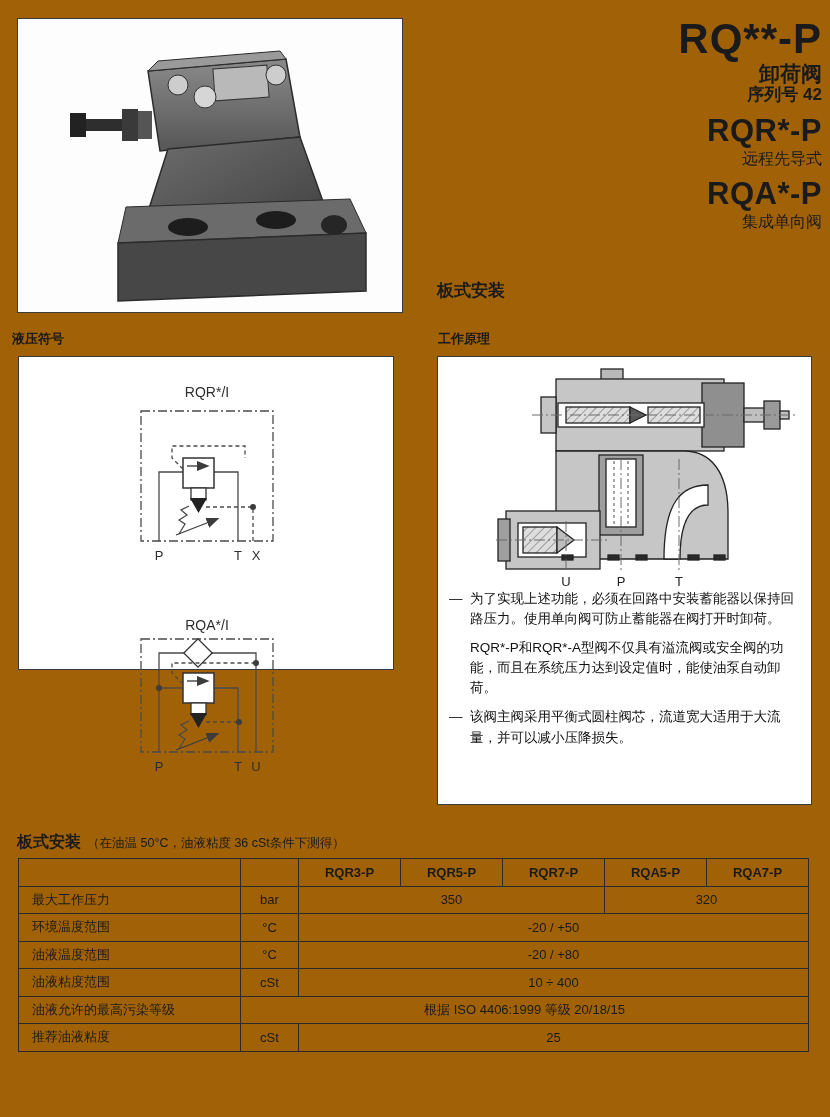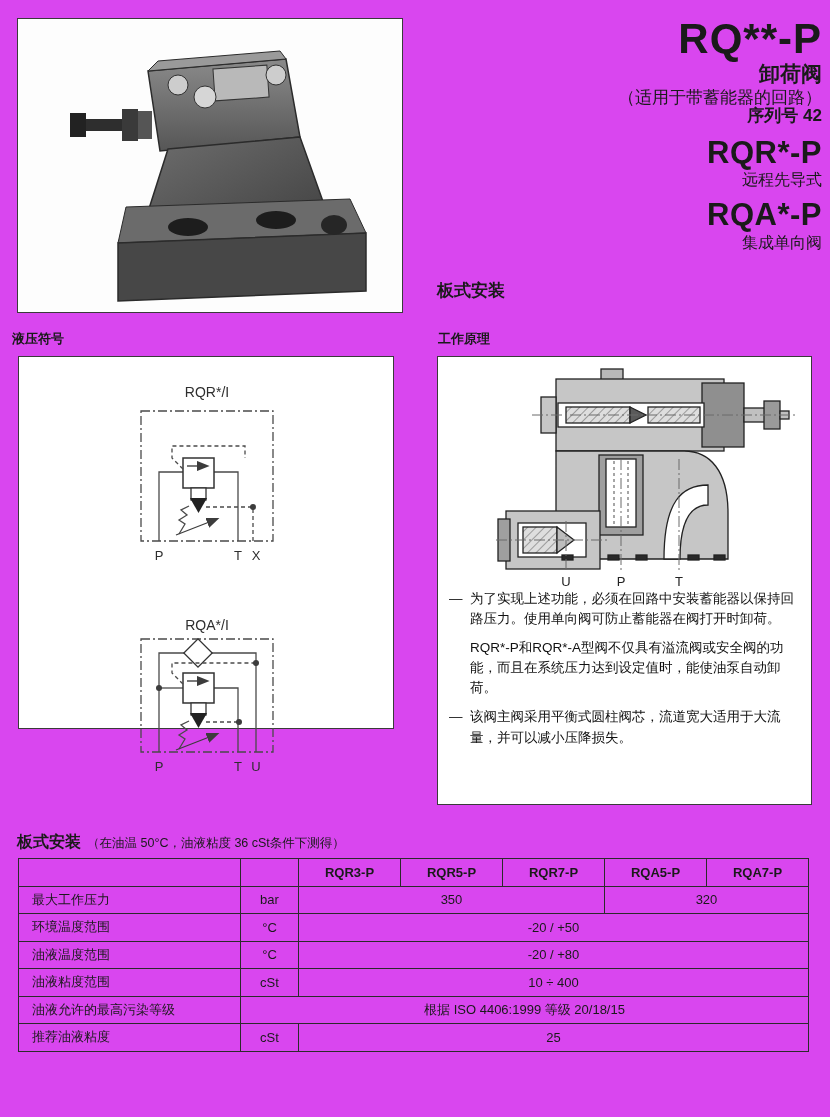--- a/index.html
+++ b/index.html
@@ -1,38 +1,38 @@
 <!DOCTYPE html>
 <html><head>
 <meta charset="utf-8">
 <style>
   * { margin:0; padding:0; box-sizing:border-box; }
   html,body { background:#e9e9e9; }
   .page {
     position:relative; width:830px; height:1117px; margin:0 auto;
-    background:#d946ef; color:#1a1a1a;
+    background:#a16207; color:#1a1a1a;
     font-family:"Liberation Sans", sans-serif; overflow:hidden;
   }
   
   .photo-box { position:absolute; left:17px; top:18px; width:386px; height:295px;
     border:1px solid #3a3a3a; background:#fdfdfd; }
   
   .hdr { position:absolute; left:420px; top:16px; width:402px; text-align:right; line-height:1.08; }
   .hdr .model    { font-size:42px; font-weight:bold; letter-spacing:1px; }
   .hdr .subtitle { font-size:21px; font-weight:bold; margin-top:2px; }
   .hdr .note     { font-size:17px; margin-top:3px; }
   .hdr .series   { font-size:17px; font-weight:bold; margin-top:0; }
   .hdr .variant  { font-size:31px; font-weight:bold; margin-top:10px; letter-spacing:0.5px;text-align:right; }
   .hdr .vdesc    { font-size:16px; margin-top:2px; }
   .mounting { position:absolute; left:437px; top:279px; font-size:17px; font-weight:bold; }
   
   .sec-title { position:absolute; font-size:13px; font-weight:bold; }
   
   .panel { position:absolute; border:1px solid #3a3a3a; background:#fff; }
-  .sym-box   { left:18px;  top:356px; width:376px; height:373px;text-decoration:underline; }
+  .sym-box   { left:18px;  top:356px; width:376px; height:314px;text-decoration:underline; }
   .prin-box  { left:437px; top:356px; width:375px; height:449px; }
   .prin-draw { position:absolute; left:58px; top:6px; width:304px; height:226px; }
   .bullets { position:absolute; left:11px; right:9px; top:232px; font-size:13.5px; line-height:1.5; color:#111; }
   .bullet { display:flex; margin-bottom:9px; }
   .bullet .mk { width:21px; flex:0 0 21px; }
   .bullet .bt { flex:1; }
   .bullet .bt p + p { margin-top:8px; }
   
   .specs-title { position:absolute; left:17px; top:832px; font-size:16px; font-weight:bold; }
   .specs-title .tnote { font-size:12.5px; font-weight:normal; margin-left:6px; }
@@ -81,21 +81,20 @@
       <polygon points="100,224 348,214 348,272 100,282" fill="#474747" stroke="#2b2b2b" stroke-width="1.5"></polygon>
       <ellipse cx="170" cy="208" rx="20" ry="9" fill="#1d1d1d"></ellipse>
       <ellipse cx="258" cy="201" rx="20" ry="9" fill="#1d1d1d"></ellipse>
       <ellipse cx="316" cy="206" rx="13" ry="10" fill="#262626"></ellipse>
     </svg>
   </div>
 
   <div class="hdr">
     <div class="model">RQ**-P</div>
     <div class="subtitle">卸荷阀</div>
-    <div class="note">（适用于带蓄能器的回路）</div>
     <div class="series">序列号 42</div>
     <div class="variant">RQR*-P</div>
     <div class="vdesc">远程先导式</div>
     <div class="variant">RQA*-P</div>
     <div class="vdesc">集成单向阀</div>
   </div>
   <div class="mounting">板式安装</div>
 
   <div class="sec-title" style="left:12px; top:330px;">液压符号</div>
   <div class="panel sym-box">

